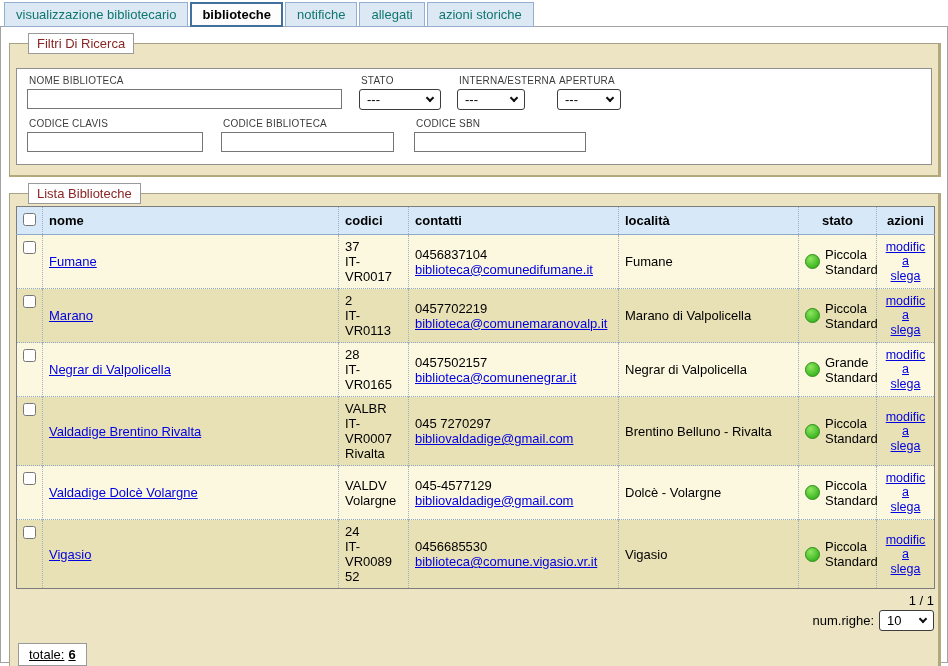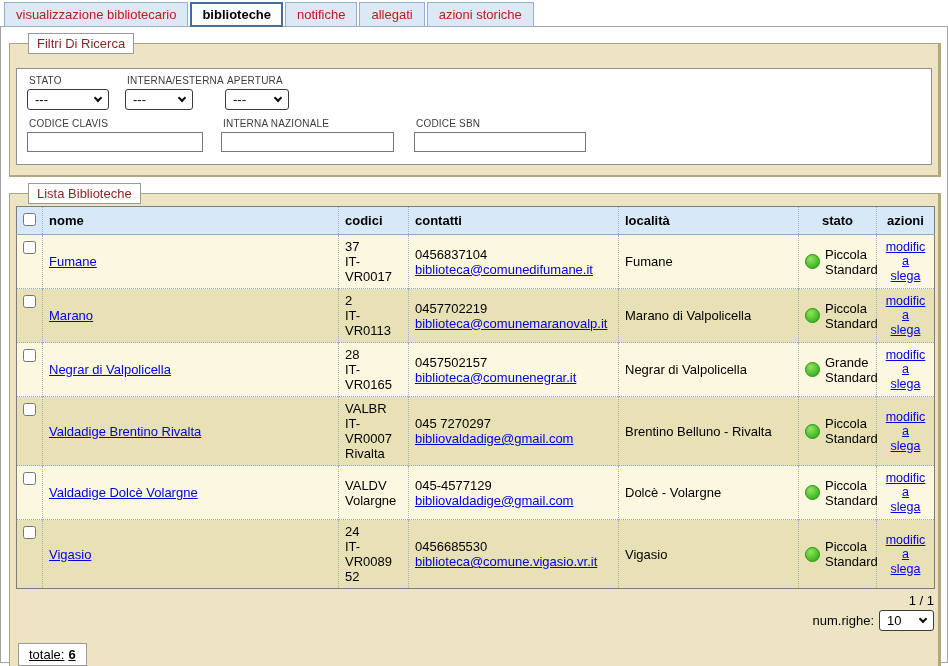--- a/index.html
+++ b/index.html
@@ -6,21 +6,21 @@
   html,body { margin:0; padding:0; background:#fff; }
   body {
     width:948px; height:666px;
     font-family:"Liberation Sans", sans-serif;
     font-size:13px; color:#000;
     overflow:hidden;
   }
   
   .tabbar { display:flex; align-items:flex-end; gap:2px; padding:2px 0 0 4px; position:relative; z-index:2; }
   .tab {
-    background:#dce8f4; border:1px solid #95afd2; color:#b91c1c;
+    background:#dce8f4; border:1px solid #95afd2; color:#0f766e;
     padding:4px 11px; margin-bottom:-1px; cursor:pointer; white-space:nowrap;
   }
   .tab.active {
     background:#fdfdfd; border:2px solid #41709f; font-weight:bold;
     padding:3px 10px; color:#000;
   }
   
   .panel { border:1px solid #a3a3a3; background:#fff; height:637px; position:relative; }
   
   .fs {
@@ -87,20 +87,24 @@
     <div class="tab">allegati</div>
     <div class="tab">azioni storiche</div>
   </div>
 
 <div class="panel">
 
   <div class="fs fs-filters">
     <div class="legend">Filtri Di Ricerca</div>
     <div class="filterbox">
       <div class="frow">
+        <div class="ffield" style="width:316px;">
+          <span class="flabel">NOME BIBLIOTECA</span>
+          <input class="tinput" style="width: 315px;" value="">
+        </div>
         <div class="ffield" style="width:82px;">
           <span class="flabel">STATO</span>
           <div class="sel" style="width:82px;">
             <span>---</span>
             <span class="chev"></span>
           </div>
         </div>
         <div class="ffield" style="width:68px;">
           <span class="flabel">INTERNA/ESTERNA</span>
           <div class="sel" style="width:68px;">
@@ -115,21 +119,21 @@
             <span class="chev"></span>
           </div>
         </div>
       </div>
       <div class="frow" style="margin-top:4px;">
         <div class="ffield">
           <span class="flabel">CODICE CLAVIS</span>
           <input class="tinput" style="width: 176px;" value="">
         </div>
         <div class="ffield" style="margin-left:2px;">
-          <span class="flabel">INTERNA NAZIONALE</span>
+          <span class="flabel">CODICE BIBLIOTECA</span>
           <input class="tinput" style="width: 173px;" value="">
         </div>
         <div class="ffield" style="margin-left:4px;">
           <span class="flabel">CODICE SBN</span>
           <input class="tinput" style="width: 172px;" value="">
         </div>
       </div>
     </div>
   </div>
 

